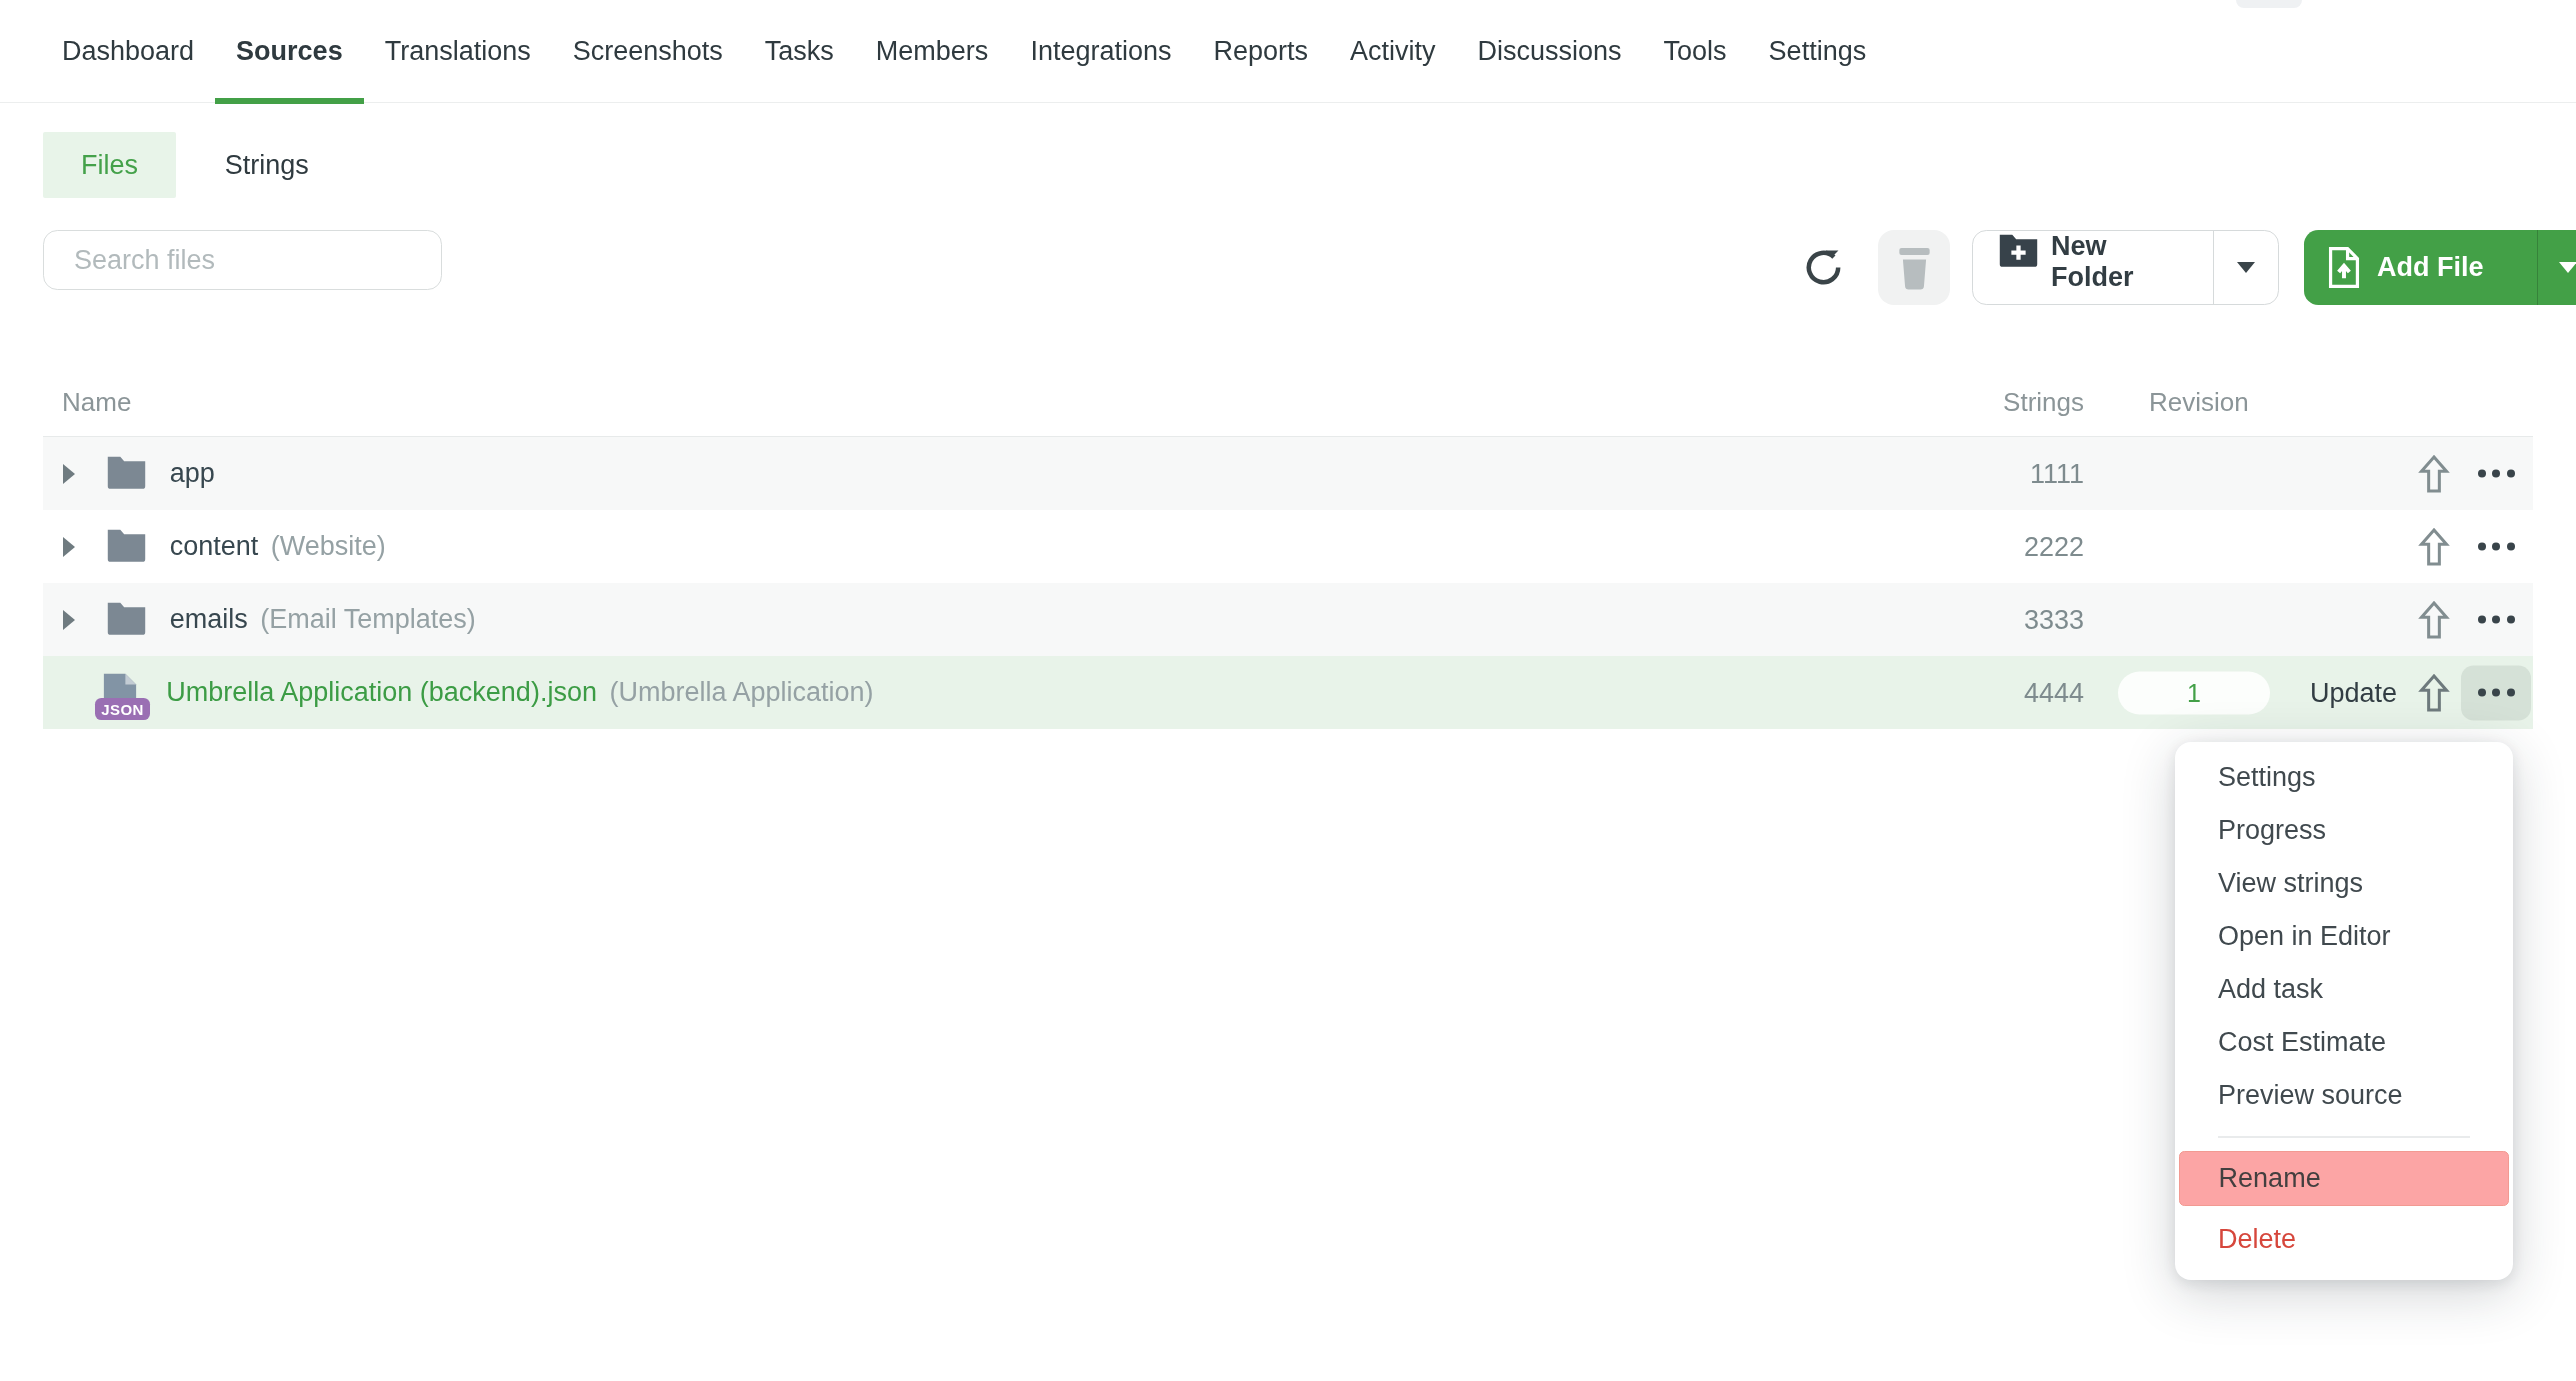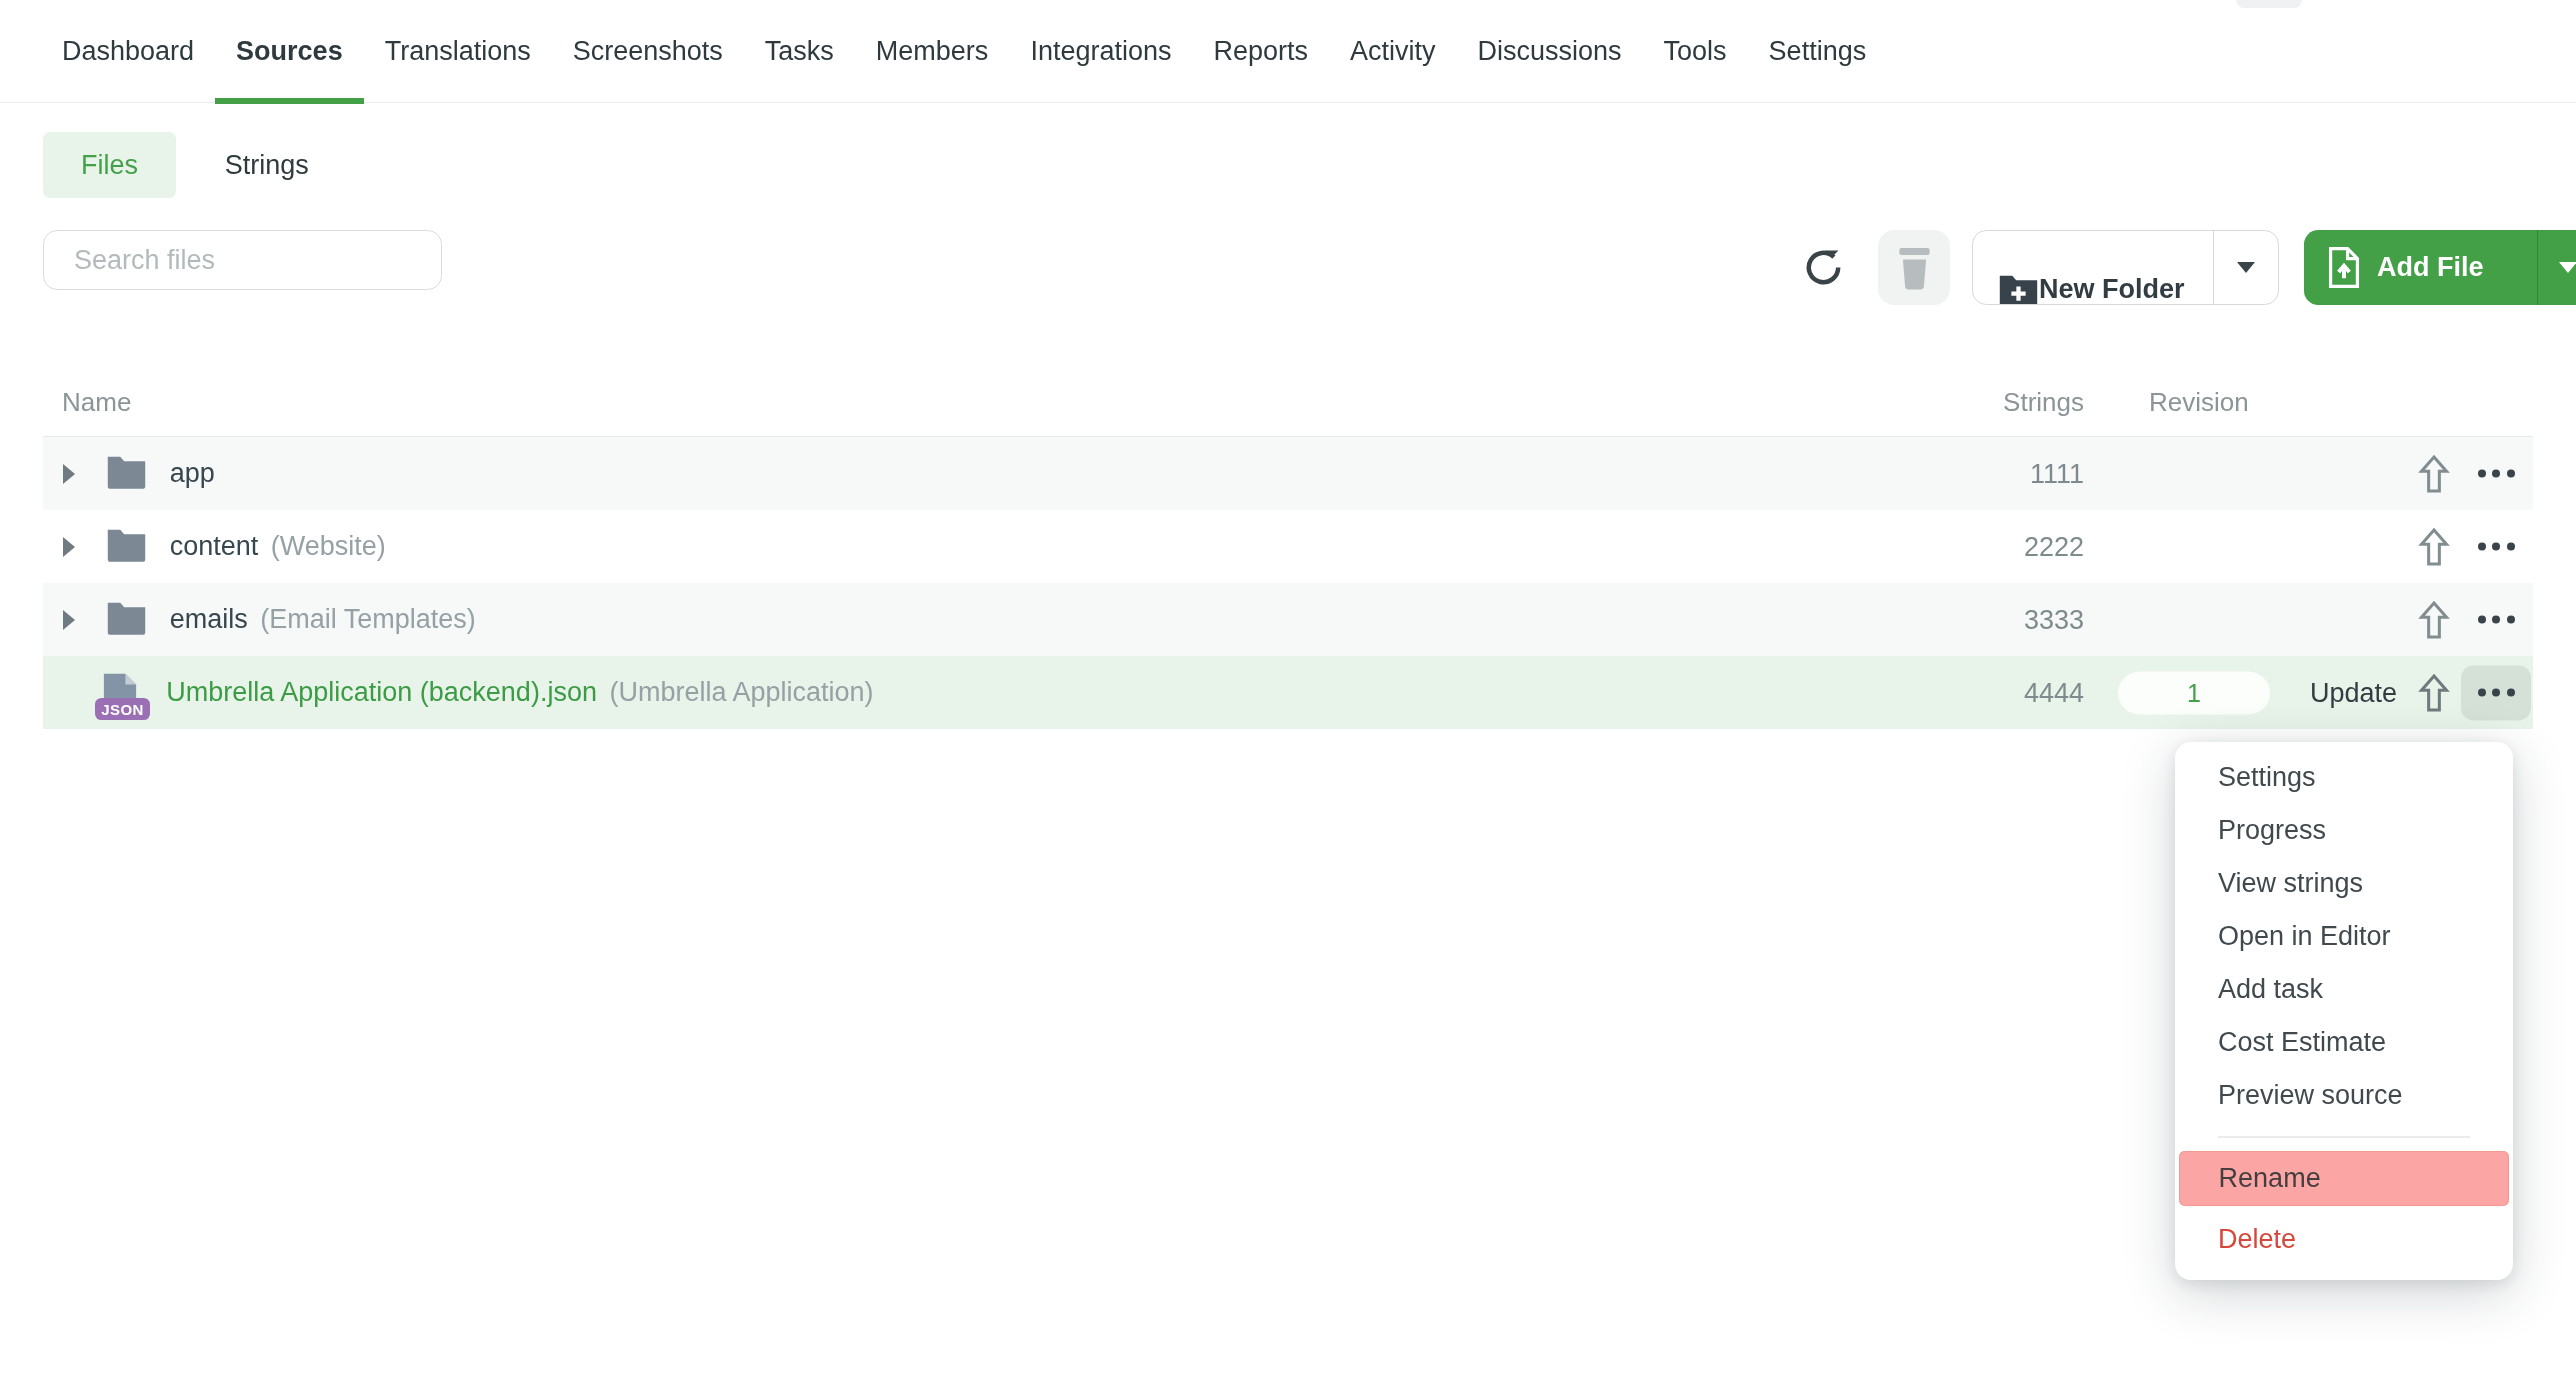--- a/index.html
+++ b/index.html
@@ -14,43 +14,43 @@
   .nav-item { position: relative; height: 100%; display: flex; align-items: center;
     font-size: 27px; color: #2f3a3f; cursor: pointer; white-space: nowrap; }
   .nav-item.active { font-weight: 700; }
   .nav-item.active::after { content: ""; position: absolute; left: -21.5px; right: -21.5px;
     bottom: -1.8px; height: 6.3px; background: #43a047; }
 
   
   .view-tabs { position: absolute; top: 132px; left: 43px; display: flex;
     align-items: center; }
   .view-tab { height: 66px; padding: 0 38px; display: flex; align-items: center;
-    font-size: 27px; border-radius: 7px; cursor: pointer; color: #2f3a3f; }
+    font-size: 27px; border-radius: 2px; cursor: pointer; color: #2f3a3f; }
   .view-tab.active { background: #e8f4e9; color: #44a14a; }
   .view-tab + .view-tab { margin-left: 10.7px; }
 
   
   .search-input { position: absolute; top: 230px; left: 43px; width: 399px; height: 60px;
     border: 1.8px solid #d9dddd; border-radius: 14.3px; padding: 0 30px; font-size: 27px;
     color: #37474f; outline: none; font-family: inherit; background: #fff; }
   .search-input::placeholder { color: #b2babc; }
 
   .icon-btn { position: absolute; top: 230px; height: 75px; display: flex;
     align-items: center; justify-content: center; cursor: pointer; border: none;
     background: transparent; }
   .btn-refresh { left: 1796px; width: 54px; }
   .btn-trash { left: 1878px; width: 72px; background: #f1f2f2; border-radius: 16px;
     cursor: default; }
 
   .split-btn { position: absolute; top: 230px; height: 75px; display: flex;
     border-radius: 14.3px; overflow: hidden; }
   .btn-new-folder { left: 1972px; width: 307px; border: 1.8px solid #d6dadb;
     background: #fff; }
-  .btn-new-folder .main { display: flex; align-items: center; gap: 0;
-    padding: 0 25px; flex: 1; cursor: pointer; margin-top: 44px; }
+  .btn-new-folder .main { display: flex; align-items: flex-start; gap: 12px;
+    padding: 0 25px; flex: 1; cursor: pointer; }
   .btn-new-folder .label { font-size: 27px; font-weight: 600; color: #323d43; }
   .btn-new-folder .caret-part { width: 65px; border-left: 1.8px solid #d6dadb;
     display: flex; align-items: center; justify-content: center; cursor: pointer; }
 
   .btn-add-file { left: 2304px; width: 294px; background: #43a047; }
   .btn-add-file .main { display: flex; align-items: center; gap: 16px;
     padding: 0 23px; flex: 1; cursor: pointer; }
   .btn-add-file .label { font-size: 27px; font-weight: 600; color: #fff; }
   .btn-add-file .caret-part { width: 61px; border-left: 1.8px solid rgba(0,0,0,0.18);
     display: flex; align-items: center; justify-content: center; cursor: pointer; }

